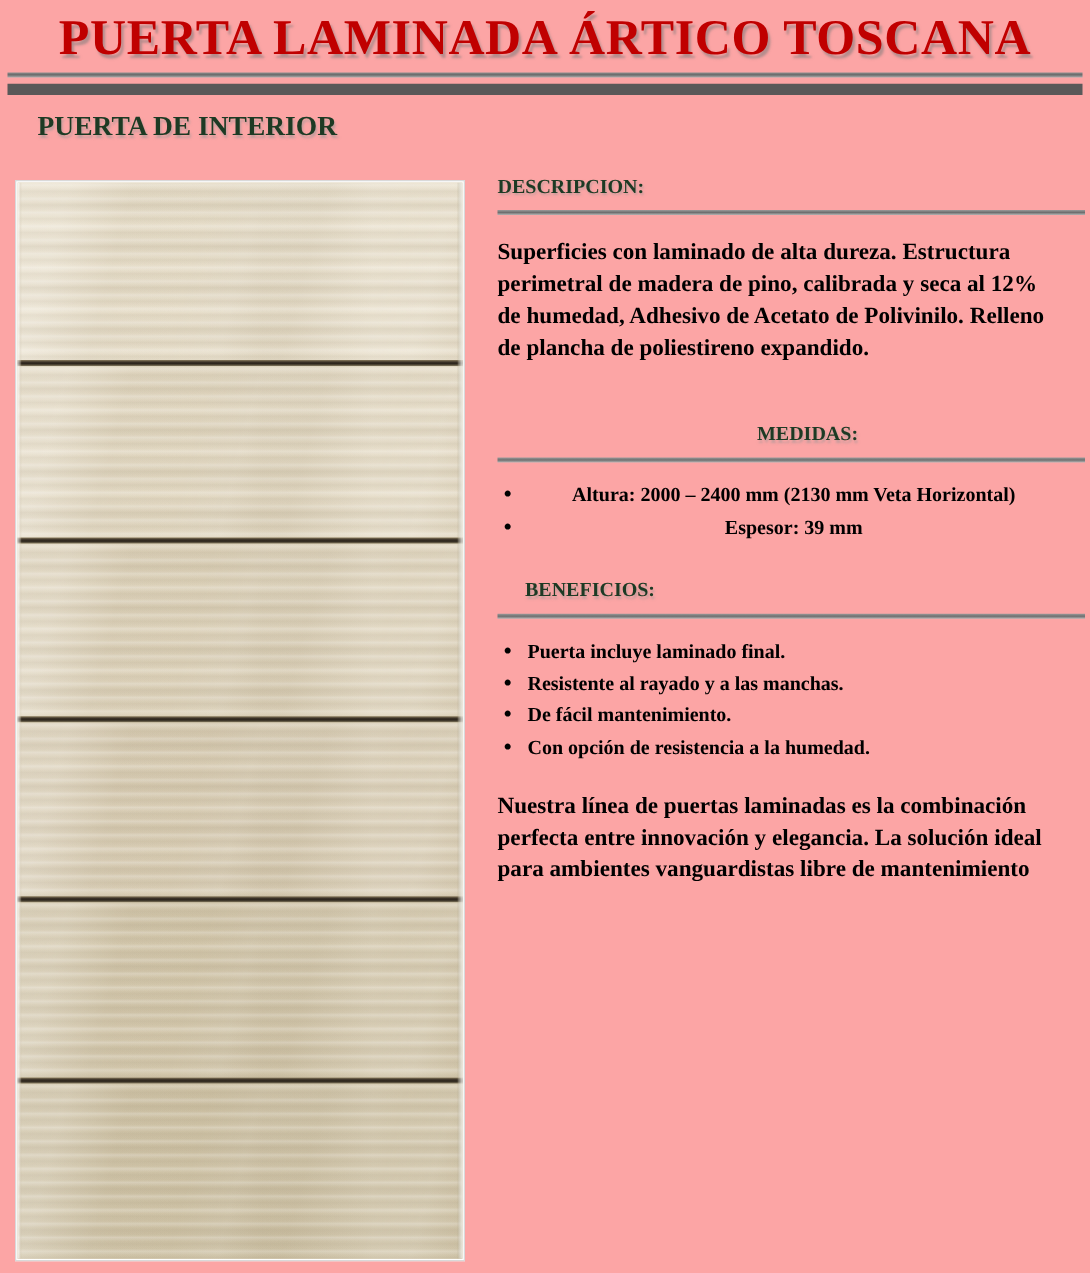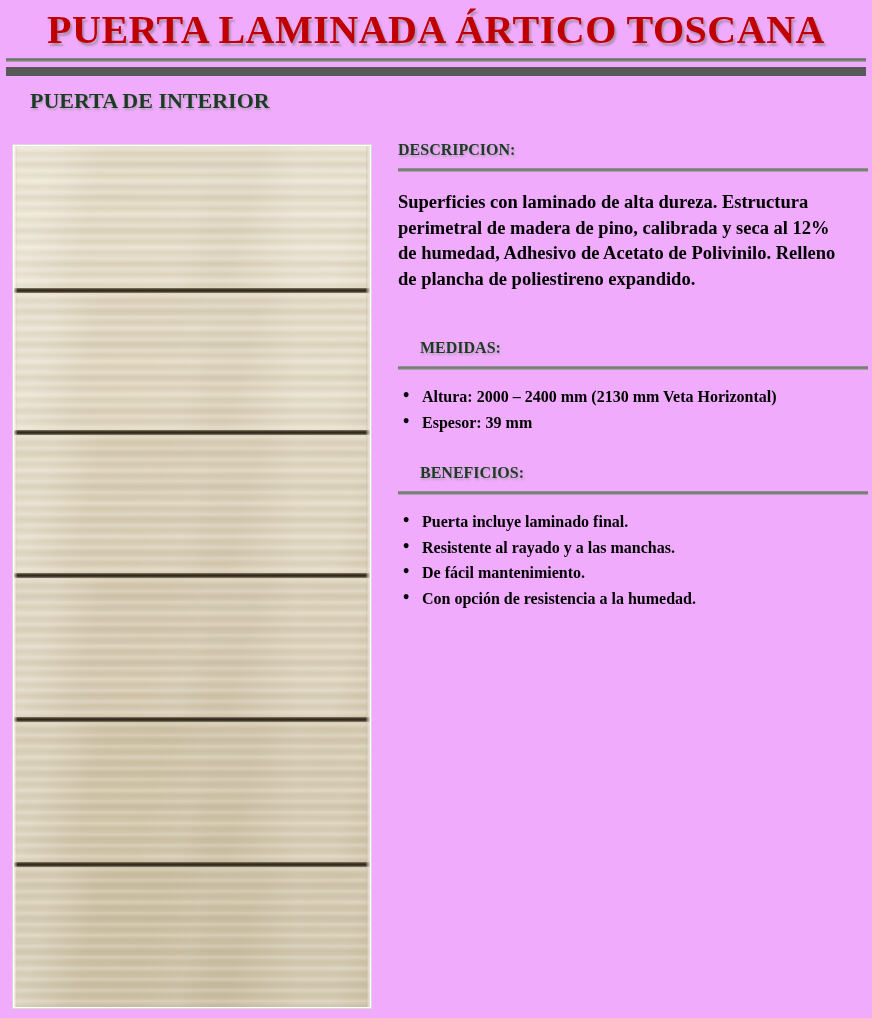--- a/index.html
+++ b/index.html
@@ -7,21 +7,21 @@
   html, body {
     width:872px; height:1018px;
     background:#ffffff;
     font-family:"Liberation Serif", serif;
     overflow:hidden;
   }
 
   #sheet {
     position:relative;
     width:872px; height:1018px;
-    background:#f0abfc;
+    background:#fca5a5;
   }
 
   
   .title-wrap {
     position:absolute; left:0; top:8px; width:872px;
     text-align:center;
   }
   .doc-title {
     font-family:"Liberation Serif", serif;
     font-weight:bold;
@@ -216,35 +216,36 @@
   </div>
 
   <div class="col-right">
 
     <div class="section">
       <div class="sec-head">DESCRIPCION:</div>
       <div class="sec-rule"></div>
       <div class="body-text" style="margin-top:18px;width:452px;">Superficies con laminado de alta dureza. Estructura perimetral de madera de pino, calibrada y seca al 12% de humedad, Adhesivo de Acetato de Polivinilo. Relleno de plancha de poliestireno expandido.</div>
     </div>
 
-    <div class="section" style="margin-top:44px;">
+    <div class="section" style="margin-top:44px;text-align:center;">
       <div class="sec-head" style="padding-left:22px;">MEDIDAS:</div>
       <div class="sec-rule"></div>
       <ul class="bullets" style="margin-top:14px;width:450px;">
         <li>Altura: 2000 – 2400 mm (2130 mm Veta Horizontal)</li>
         <li>Espesor: 39 mm</li>
       </ul>
     </div>
 
     <div class="section" style="margin-top:26px;">
       <div class="sec-head" style="padding-left:22px;">BENEFICIOS:</div>
       <div class="sec-rule"></div>
       <ul class="bullets" style="margin-top:14px;width:455px;">
         <li>Puerta incluye laminado final.</li>
         <li>Resistente al rayado y a las manchas.</li>
         <li>De fácil mantenimiento.</li>
         <li>Con opción de resistencia a la humedad.</li>
       </ul>
     </div>
 
+    <div class="body-text" style="margin-top:22px;width:452px;">Nuestra línea de puertas laminadas es la combinación perfecta entre innovación y elegancia. La solución ideal para ambientes vanguardistas libre de mantenimiento</div>
 
   </div>
 </div>
 
 </body></html>

